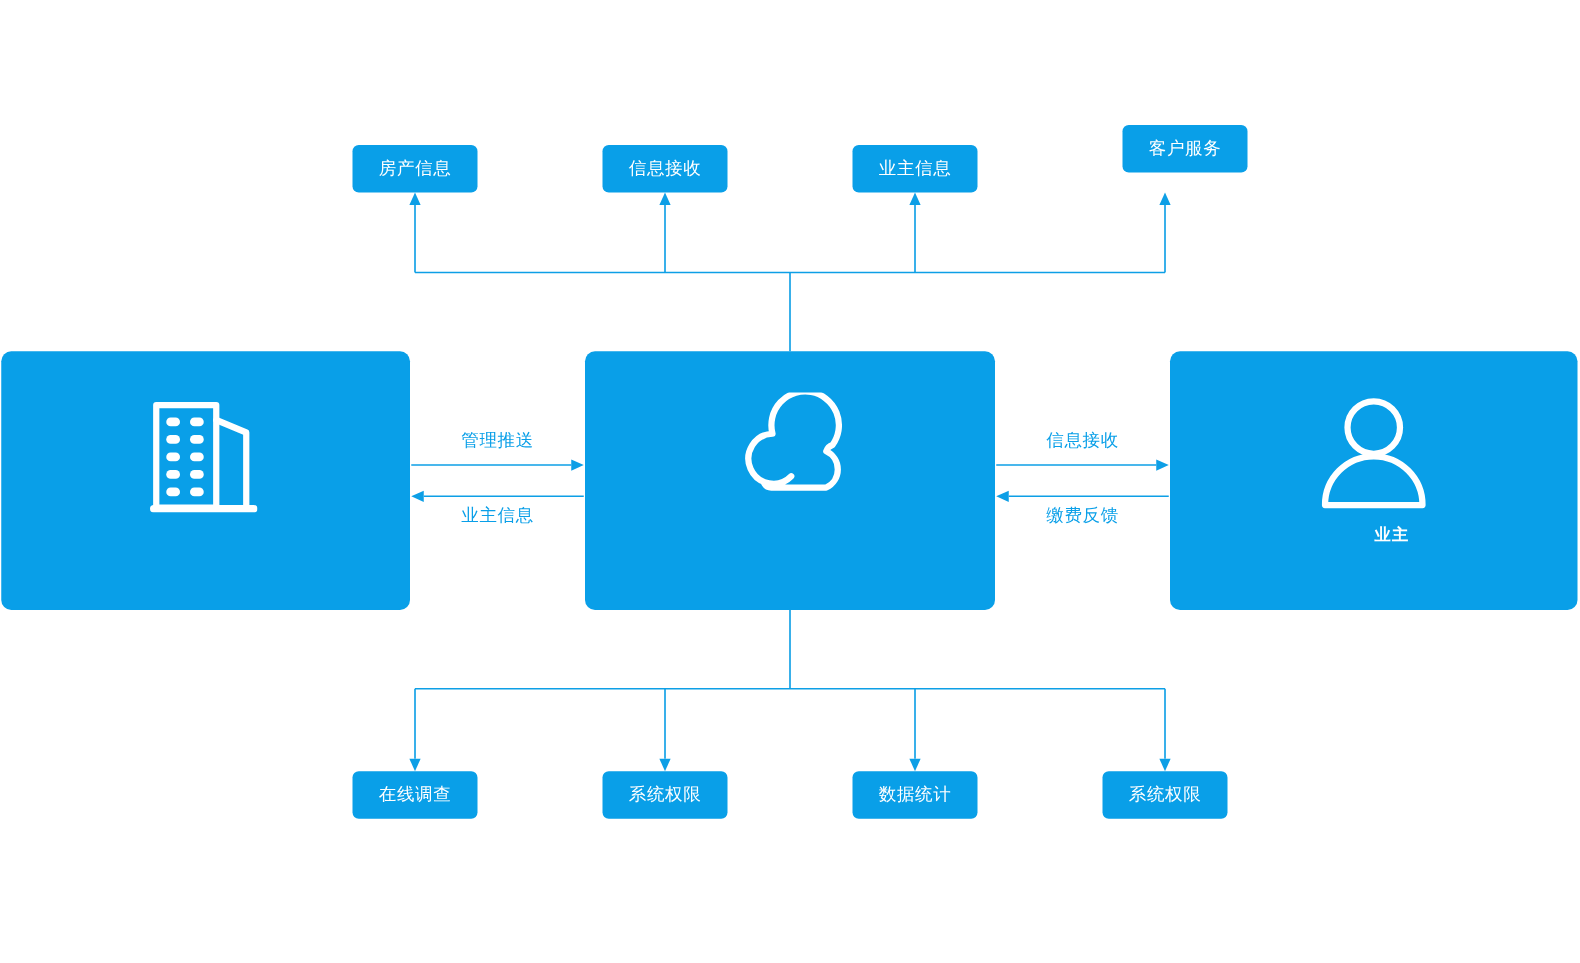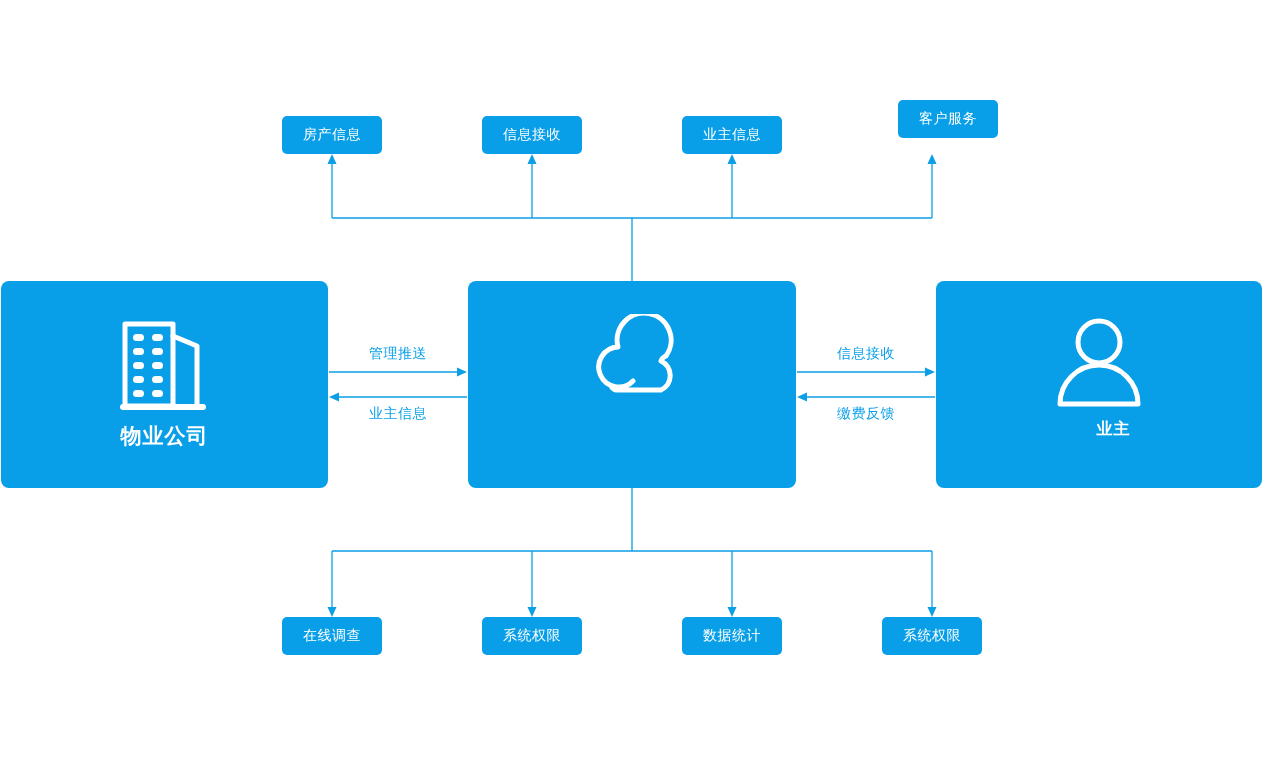--- a/index.html
+++ b/index.html
@@ -84,35 +84,34 @@
         <rect class="fill" x="13" y="28" width="11" height="7" rx="3.5"></rect>
           <rect class="fill" x="32" y="28" width="11" height="7" rx="3.5"></rect>
         <rect class="fill" x="13" y="42" width="11" height="7" rx="3.5"></rect>
           <rect class="fill" x="32" y="42" width="11" height="7" rx="3.5"></rect>
         <rect class="fill" x="13" y="56" width="11" height="7" rx="3.5"></rect>
           <rect class="fill" x="32" y="56" width="11" height="7" rx="3.5"></rect>
         <rect class="fill" x="13" y="70" width="11" height="7" rx="3.5"></rect>
           <rect class="fill" x="32" y="70" width="11" height="7" rx="3.5"></rect>
       </g>
     </svg>
-    <div class="entity-label" style="top:141px;font-size:21px;">物业公司</div>
   </div>
 
   <div class="entity-box" style="left:468px;width:328px;">
     <svg class="icon-svg" style="left:114px;top:33px;" width="100" height="80" viewBox="0 0 100 80">
       <path class="stroke" d="M51 67 A20 20 0 1 1 36 33 A27 27 0 1 1 84 42 A8 8 0 0 0 79 47 A16 16 0 0 1 79 76 L36 76 A7 7 0 0 1 29 72"></path>
     </svg>
   </div>
 
   <div class="entity-box" style="left:936px;width:326px;">
     <svg class="icon-svg" style="left:121px;top:37px;" width="84" height="90" viewBox="0 0 84 90">
       <path class="stroke" d="M3 86 A39 39 0 0 1 81 86 Z"></path>
       <circle class="head" cx="42" cy="24" r="21"></circle>
     </svg>
-    <div class="entity-label" style="top:138px;font-size:16px;padding-left:29px;">业主</div>
+    <div class="entity-label" style="top:138px;font-size:13px;padding-left:29px;">业主</div>
   </div>
 
   <div class="flow-label" style="left:328px;top:343px;">管理推送</div>
   <div class="flow-label" style="left:328px;top:403px;">业主信息</div>
   <div class="flow-label" style="left:796px;top:343px;">信息接收</div>
   <div class="flow-label" style="left:796px;top:403px;">缴费反馈</div>
 
   <div class="module-box" style="left:282px;top:617px;">在线调查</div>
   <div class="module-box" style="left:482px;top:617px;">系统权限</div>
   <div class="module-box" style="left:682px;top:617px;">数据统计</div>

